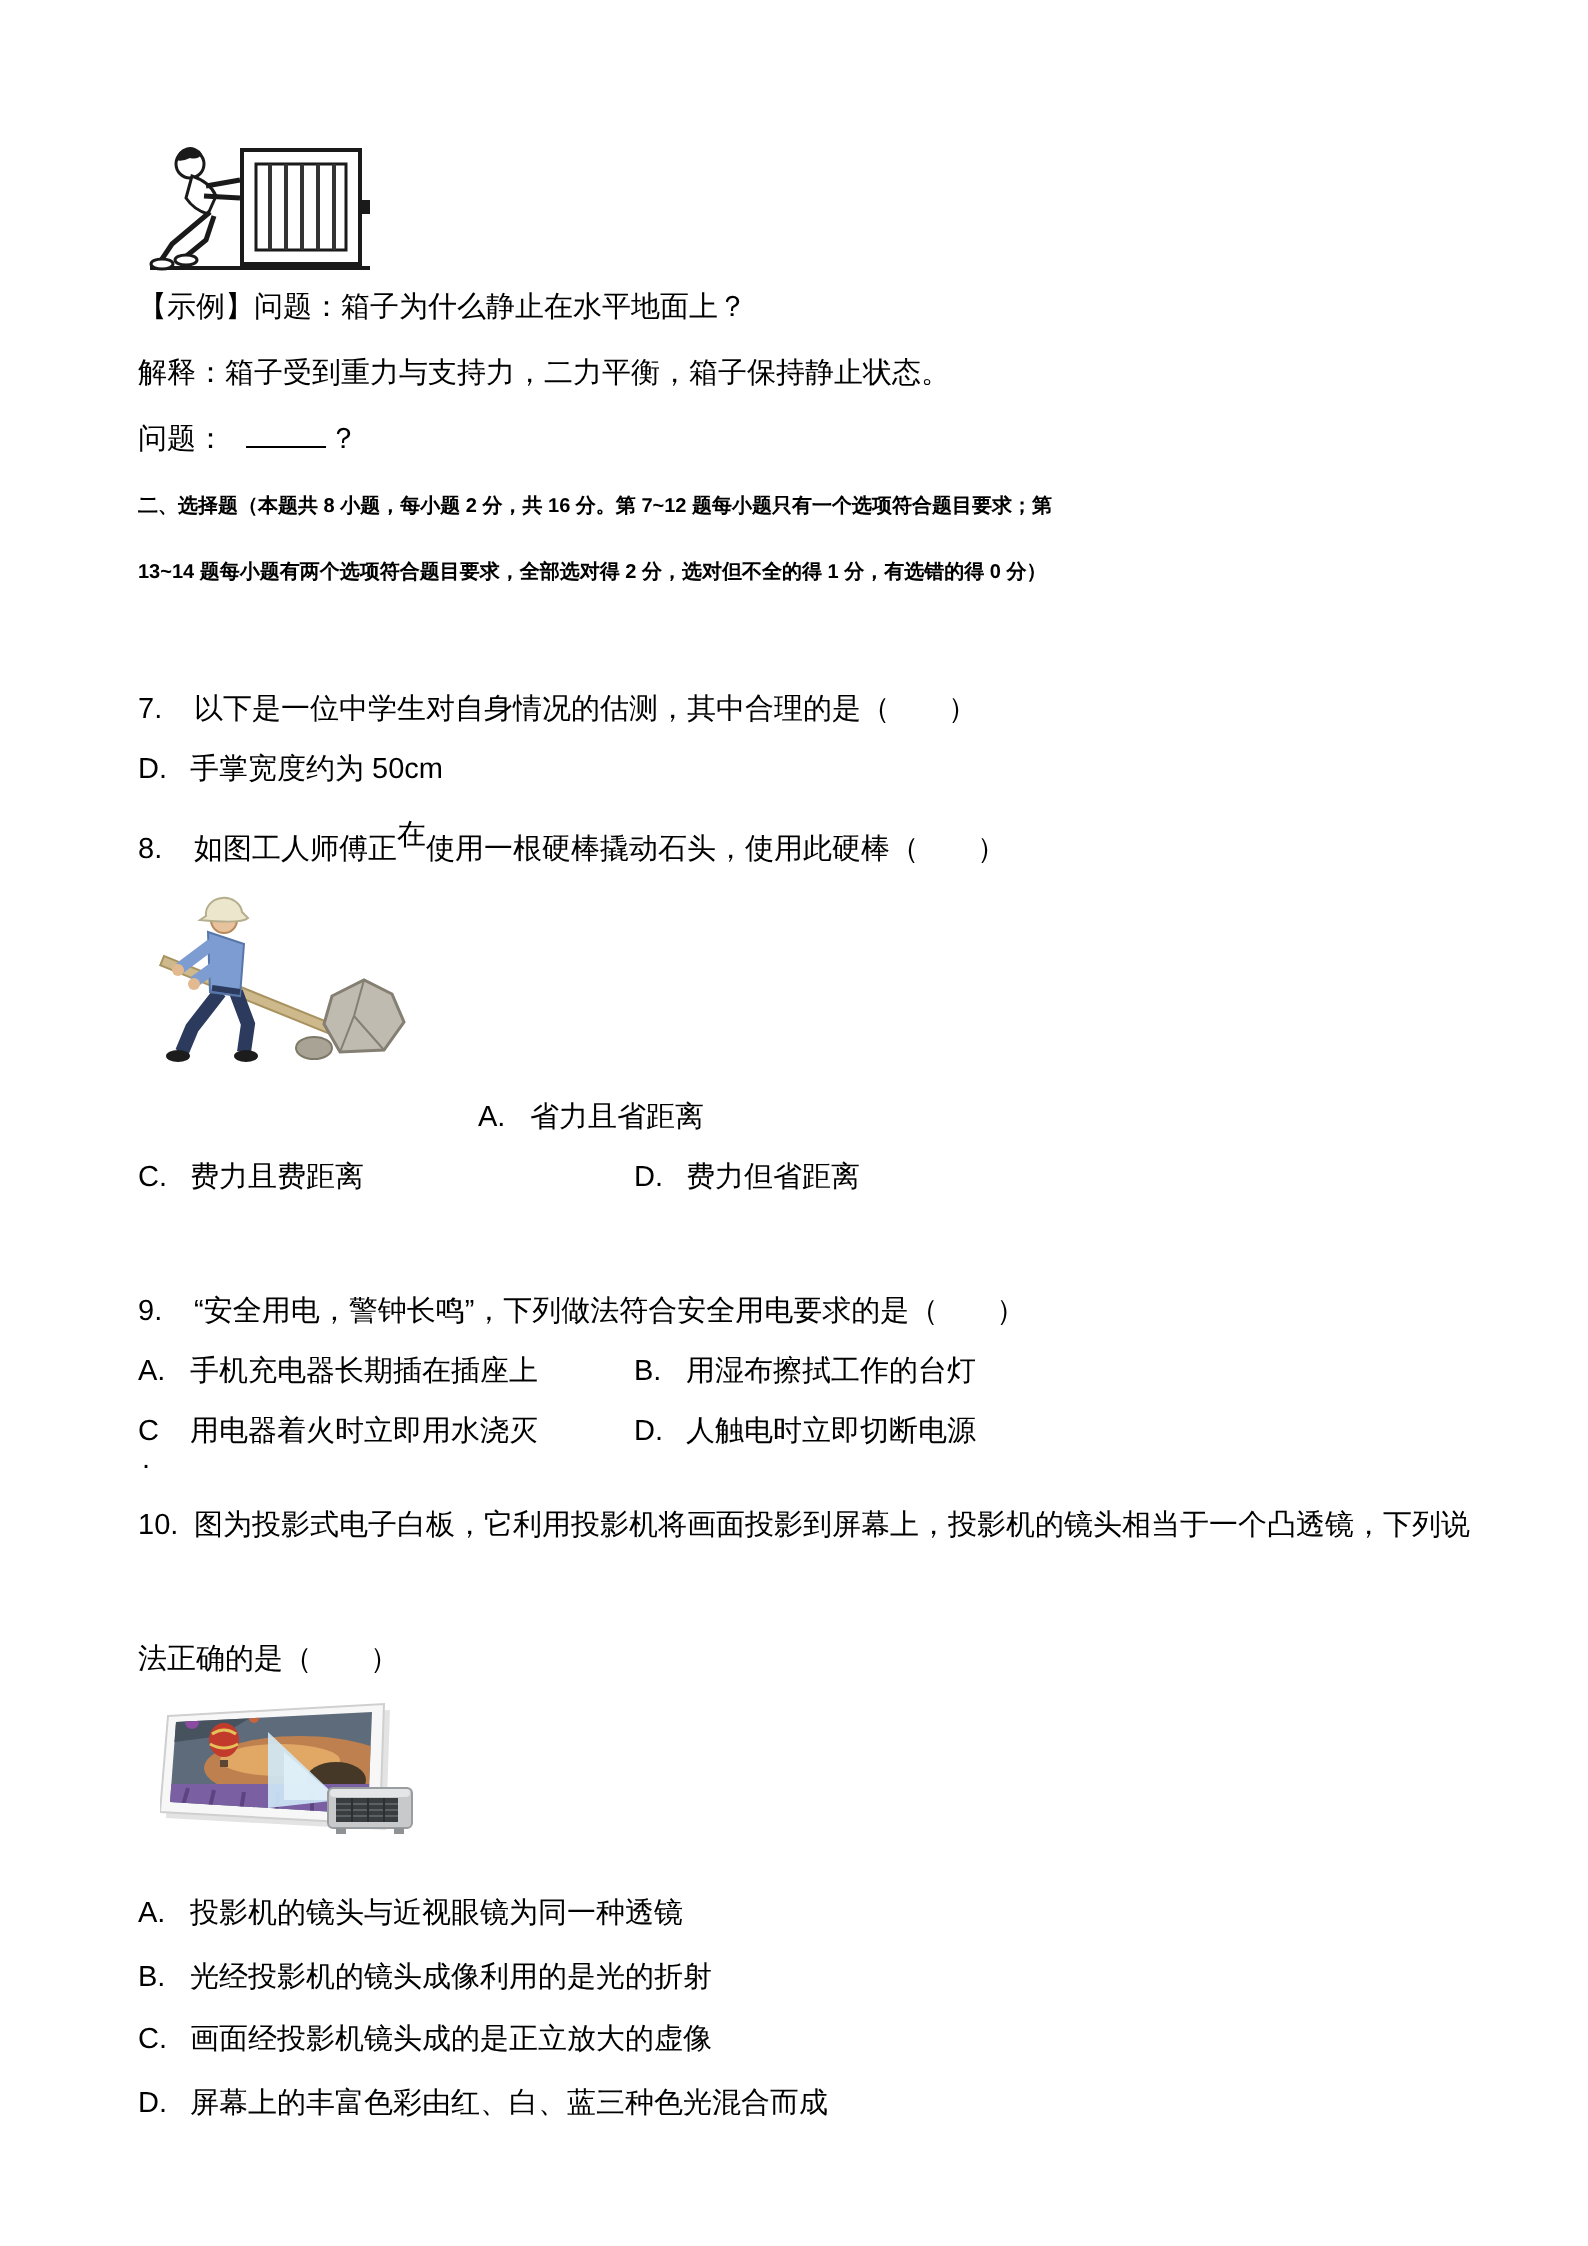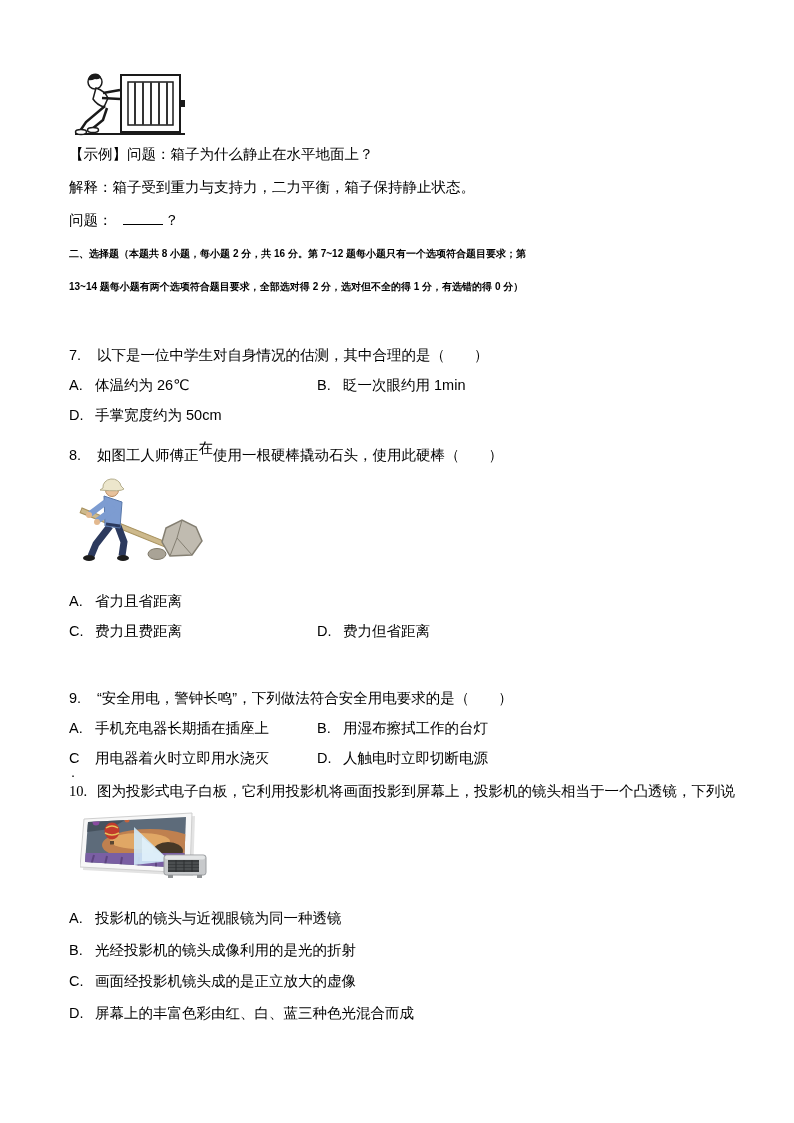--- a/index.html
+++ b/index.html
@@ -19,23 +19,23 @@
   .num { display:inline-block; min-width:22px; margin-right:6px; }
   .olabel { display:inline-block; width:26px; position:relative; }
   .opt-row { display:flex; line-height:30px; white-space:nowrap; }
   .opt-cell { width:326px; }
   .opt-line { line-height:31.5px; white-space:nowrap; }
   .raised { position:relative; top:-7px; }
   .blank { display:inline-block; width:40px; border-bottom:1.5px solid #000; height:14px; margin:0 2px; }
   .gap { display:inline-block; width:8px; }
   .c-dot { position:absolute; left:2px; top:14px; }
   .mt10 { margin-top:10px; }
-  .mt12 { margin-top:24px; }
+  .mt12 { margin-top:12px;justify-content:flex-end; }
   .mt14 { margin-top:14px; }
-  .mt17 { margin-top:3px;font-family:Liberation Serif, serif; }
+  .mt17 { margin-top:17px; }
 </style>
 </head>
 <body>
 
 <div class="page">
 
   <svg class="fig fig-box" width="112" height="68" viewBox="0 0 112 68">
     <line x1="1" y1="64" x2="111" y2="64" stroke="#1a1a1a" stroke-width="2"></line>
     <g>
       <rect x="47" y="5" width="59" height="57" fill="#ffffff" stroke="#1a1a1a" stroke-width="2"></rect>
@@ -64,28 +64,20 @@
   <div class="line">解释：箱子受到重力与支持力，二力平衡，箱子保持静止状态。</div>
   <div class="line">
     <span>问题：</span><span class="gap"></span><span class="blank"></span><span>？</span>
   </div>
 
   <div class="line bold">二、选择题（本题共 8 小题，每小题 2 分，共 16 分。第 7~12 题每小题只有一个选项符合题目要求；第</div>
   <div class="line bold">13~14 题每小题有两个选项符合题目要求，全部选对得 2 分，选对但不全的得 1 分，有选错的得 0 分）</div>
 
   <div class="tline">
     <span class="num">7.</span><span>以下是一位中学生对自身情况的估测，其中合理的是（　　）</span>
-  </div>
-  <div class="opt-row">
-    <div class="opt-cell">
-      <span class="olabel">A.</span><span>体温约为 26℃</span>
-    </div>
-    <div class="opt-cell">
-      <span class="olabel">B.</span><span>眨一次眼约用 1min</span>
-    </div>
   </div>
   <div class="opt-row">
     <div class="opt-cell">
       <span class="olabel">D.</span><span>手掌宽度约为 50cm</span>
     </div>
   </div>
 
   <div class="tline mt10">
     <span class="num">8.</span><span>如图工人师傅正</span><span class="raised">在</span><span>使用一根硬棒撬动石头，使用此硬棒（　　）</span>
   </div>
@@ -145,20 +137,21 @@
       <span class="olabel"><span>C</span><span class="c-dot">.</span></span><span>用电器着火时立即用水浇灭</span>
     </div>
     <div class="opt-cell">
       <span class="olabel">D.</span><span>人触电时立即切断电源</span>
     </div>
   </div>
 
   <div class="tline mt17">
     <span class="num">10.</span><span>图为投影式电子白板，它利用投影机将画面投影到屏幕上，投影机的镜头相当于一个凸透镜，下列说</span>
   </div>
+  <div class="tline">法正确的是（　　）</div>
 
   <svg class="fig fig-proj" width="130" height="78" viewBox="0 0 130 78">
     <polygon points="7,11 115,5 113,65 3,59" fill="#e3e3e3"></polygon>
     <polygon points="4,8 112,2 110,62 0,56" fill="#f7f7f7" stroke="#cfcfcf" stroke-width="1"></polygon>
     <clipPath id="scr">
         <polygon points="8,11 106,6 104,57 5,51"></polygon>
       </clipPath>
     <g clip-path="url(#scr)">
       <rect x="0" y="0" width="110" height="60" fill="#5d6b7a"></rect>
       <polygon points="0,0 60,0 30,18 0,22" fill="#46525e"></polygon>

